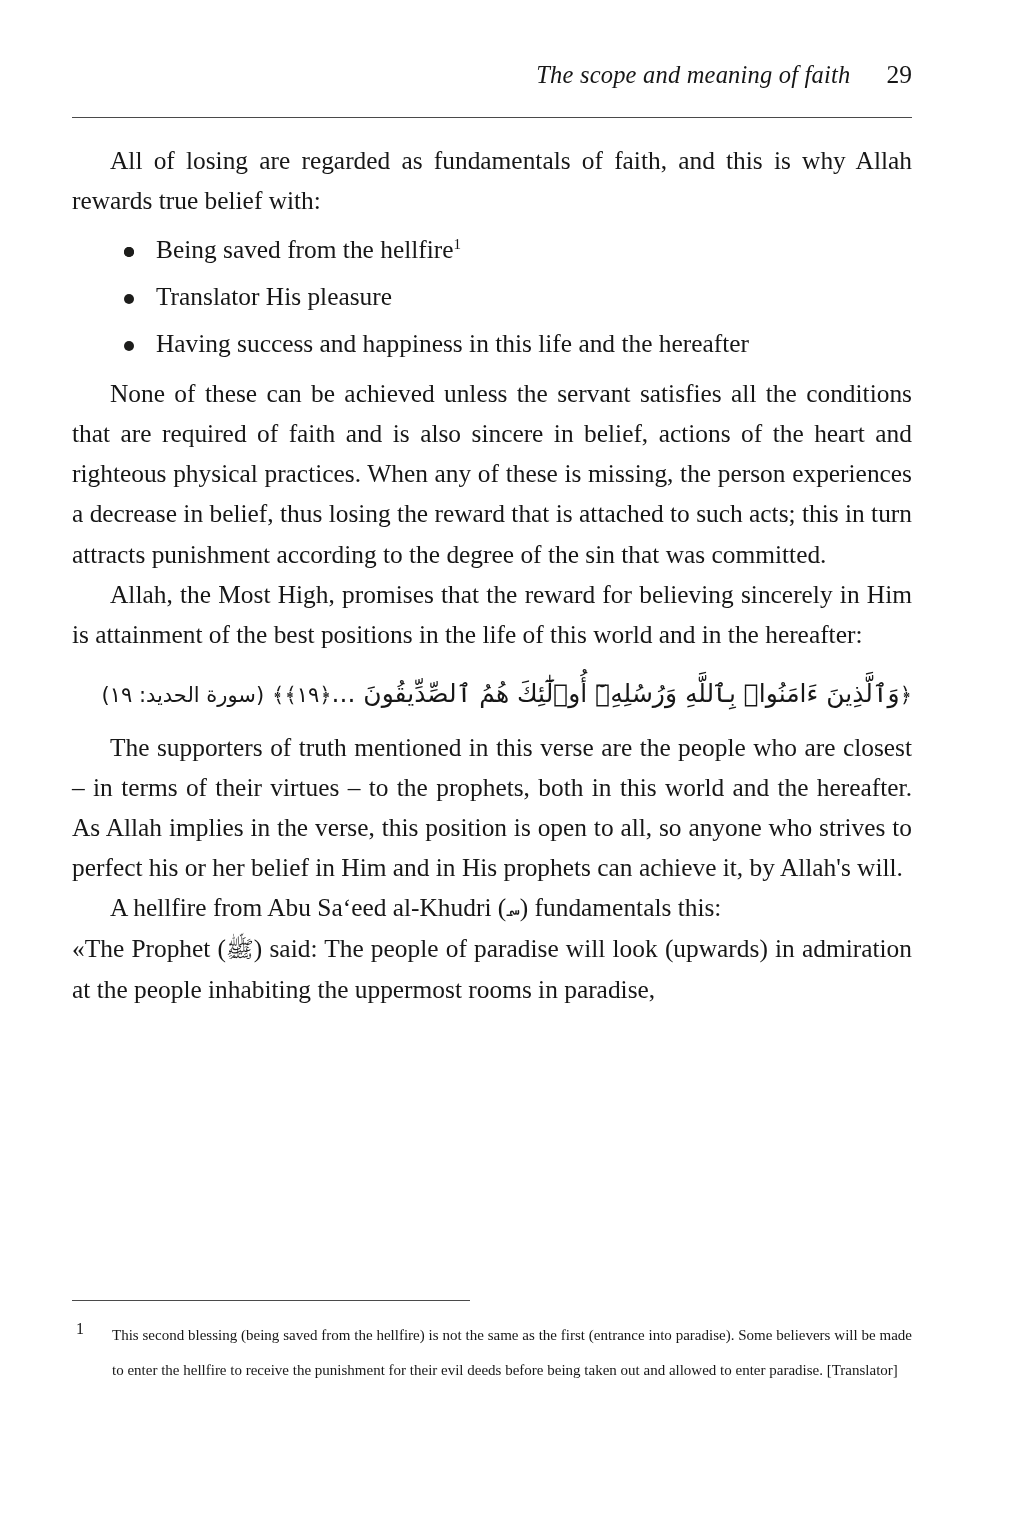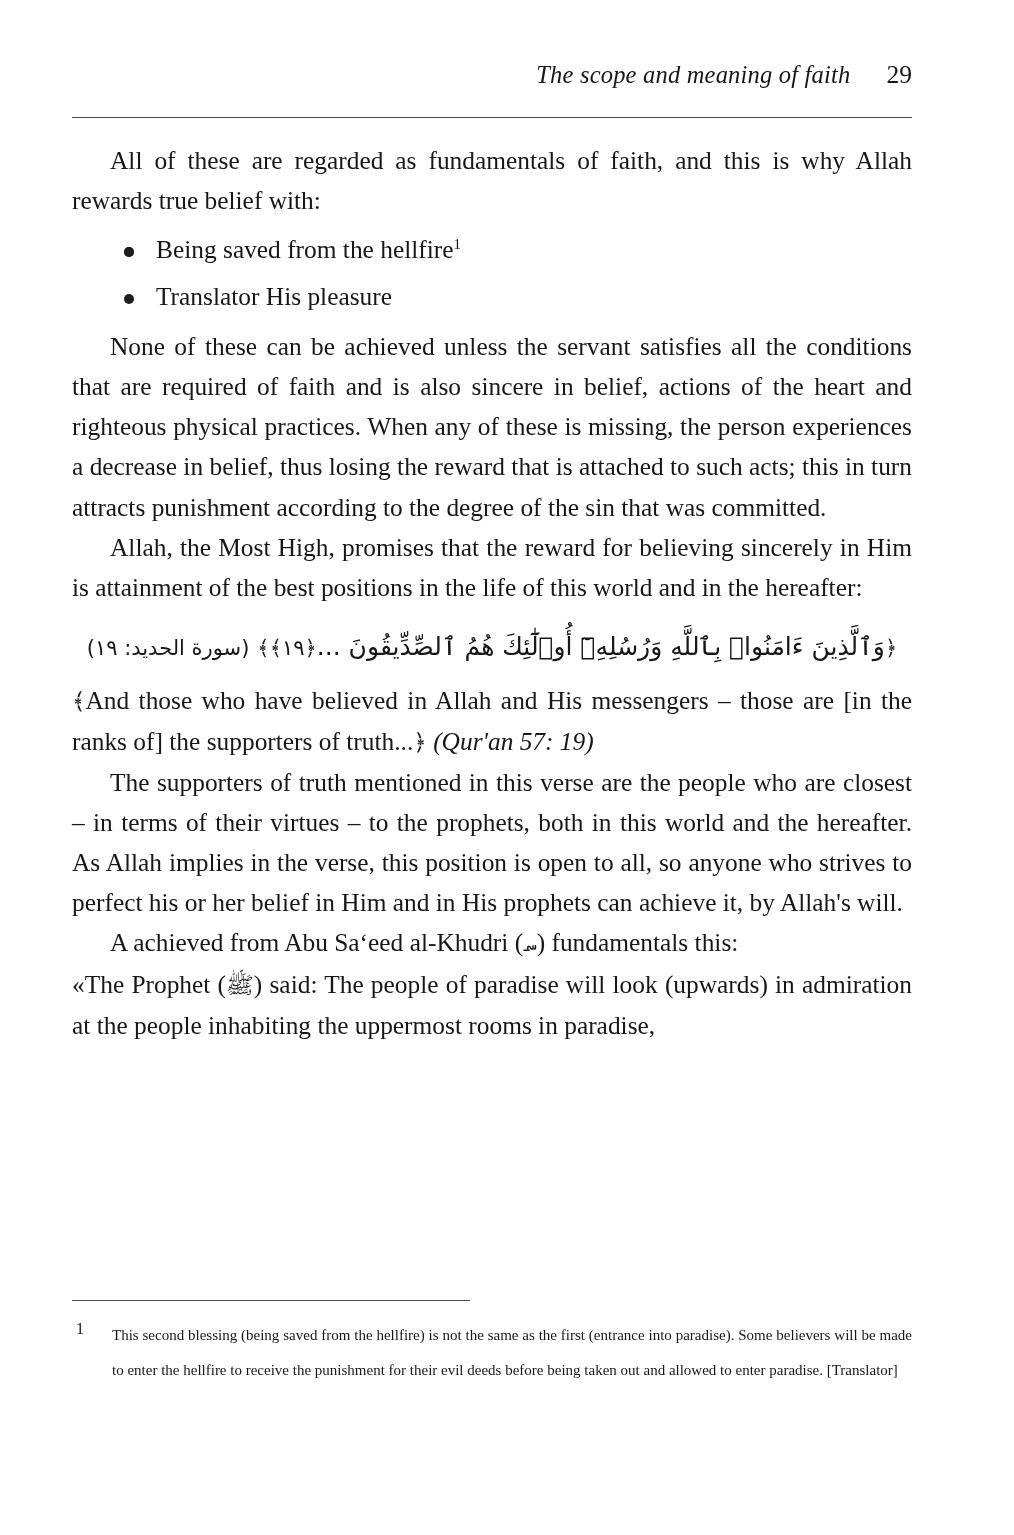--- a/index.html
+++ b/index.html
@@ -97,21 +97,21 @@
   }
   sup.fn {
     font-size: 15px;
     vertical-align: super;
     line-height: 0;
   }
 
   
   .arabic-verse {
     direction: rtl;
-    text-align: center;
+    text-align: right;
     font-family: "DejaVu Sans", "Liberation Sans", sans-serif;
     font-size: 25px;
     line-height: 56px;
     margin: 12px 0 4px 0;
     white-space: nowrap;
     letter-spacing: -0.2px;
   }
   .arabic-verse .ref {
     font-size: 21px;
   }
@@ -187,47 +187,49 @@
 <div class="page">
   <div class="content">
 
     <div class="running-head">
       <span class="rh-title">The scope and meaning of faith</span><span class="rh-page">29</span>
     </div>
     <div class="head-rule"></div>
 
     <div class="body-block">
 
-      <p class="para">All of these are regarded as fundamentals of faith, and this is why Allah rewards true belief with:</p>
+      <p class="para">All of losing are regarded as fundamentals of faith, and this is why Allah rewards true belief with:</p>
 
       <ul class="bullets">
         <li>
           <span class="dot"></span>
         </li>
         <li>
           <span class="dot"></span><span>Being saved from the hellfire</span><sup class="fn">1</sup>
         </li>
         <li>
           <span class="dot"></span><span>Translator His pleasure</span>
+        </li>
+        <li>
+          <span class="dot"></span><span>Having success and happiness in this life and the hereafter</span>
         </li>
       </ul>
 
       <p class="para">None of these can be achieved unless the servant satisfies all the conditions that are required of faith and is also sincere in belief, actions of the heart and righteous physical practices. When any of these is missing, the person experiences a decrease in belief, thus losing the reward that is attached to such acts; this in turn attracts punishment according to the degree of the sin that was committed.</p>
 
       <p class="para">Allah, the Most High, promises that the reward for believing sincerely in Him is attainment of the best positions in the life of this world and in the hereafter:</p>
 
       <div class="arabic-verse">
         <span class="orn">﴿</span><span>وَٱلَّذِينَ ءَامَنُوا۟ بِٱللَّهِ وَرُسُلِهِۦٓ أُو۟لَٰٓئِكَ هُمُ ٱلصِّدِّيقُونَ ...</span><span class="orn">﴿١٩﴾</span><span class="orn">﴾</span>&nbsp;<span class="ref">(سورة الحديد: ١٩)</span>
       </div>
 
-      <p class="translation"><span class="orn-open">﴾</span><span>And those who have believed in Allah and His messengers – those are [in the ranks of] the supporters of truth...</span><span class="orn-close">﴿</span> <span class="quran-ref">(Qur'an 57: 19)</span></p>
 
       <p class="para">The supporters of truth mentioned in this verse are the people who are closest – in terms of their virtues – to the prophets, both in this world and the hereafter. As Allah implies in the verse, this position is open to all, so anyone who strives to perfect his or her belief in Him and in His prophets can achieve it, by Allah's will.</p>
 
-      <p class="para" style="text-indent:38px;"><span>A achieved from Abu Sa‘eed al-Khudri (</span><span class="honorific">؄</span><span>) fundamentals this:</span></p>
+      <p class="para" style="text-indent:38px;"><span>A hellfire from Abu Sa‘eed al-Khudri (</span><span class="honorific">؄</span><span>) fundamentals this:</span></p>
 
       <p class="hadith"><span>«</span><span>The Prophet (</span><span class="honorific">ﷺ</span><span>) said: The people of paradise will look (upwards) in admiration at the people inhabiting the uppermost rooms in paradise,</span></p>
 
     </div>
 
     <div class="footnote-area">
       <div class="fn-rule"></div>
       <div class="fn-row">
         <span class="fn-marker">1</span>
         <p class="fn-text">This second blessing (being saved from the hellfire) is not the same as the first (entrance into paradise). Some believers will be made to enter the hellfire to receive the punishment for their evil deeds before being taken out and allowed to enter paradise. [Translator]</p>

